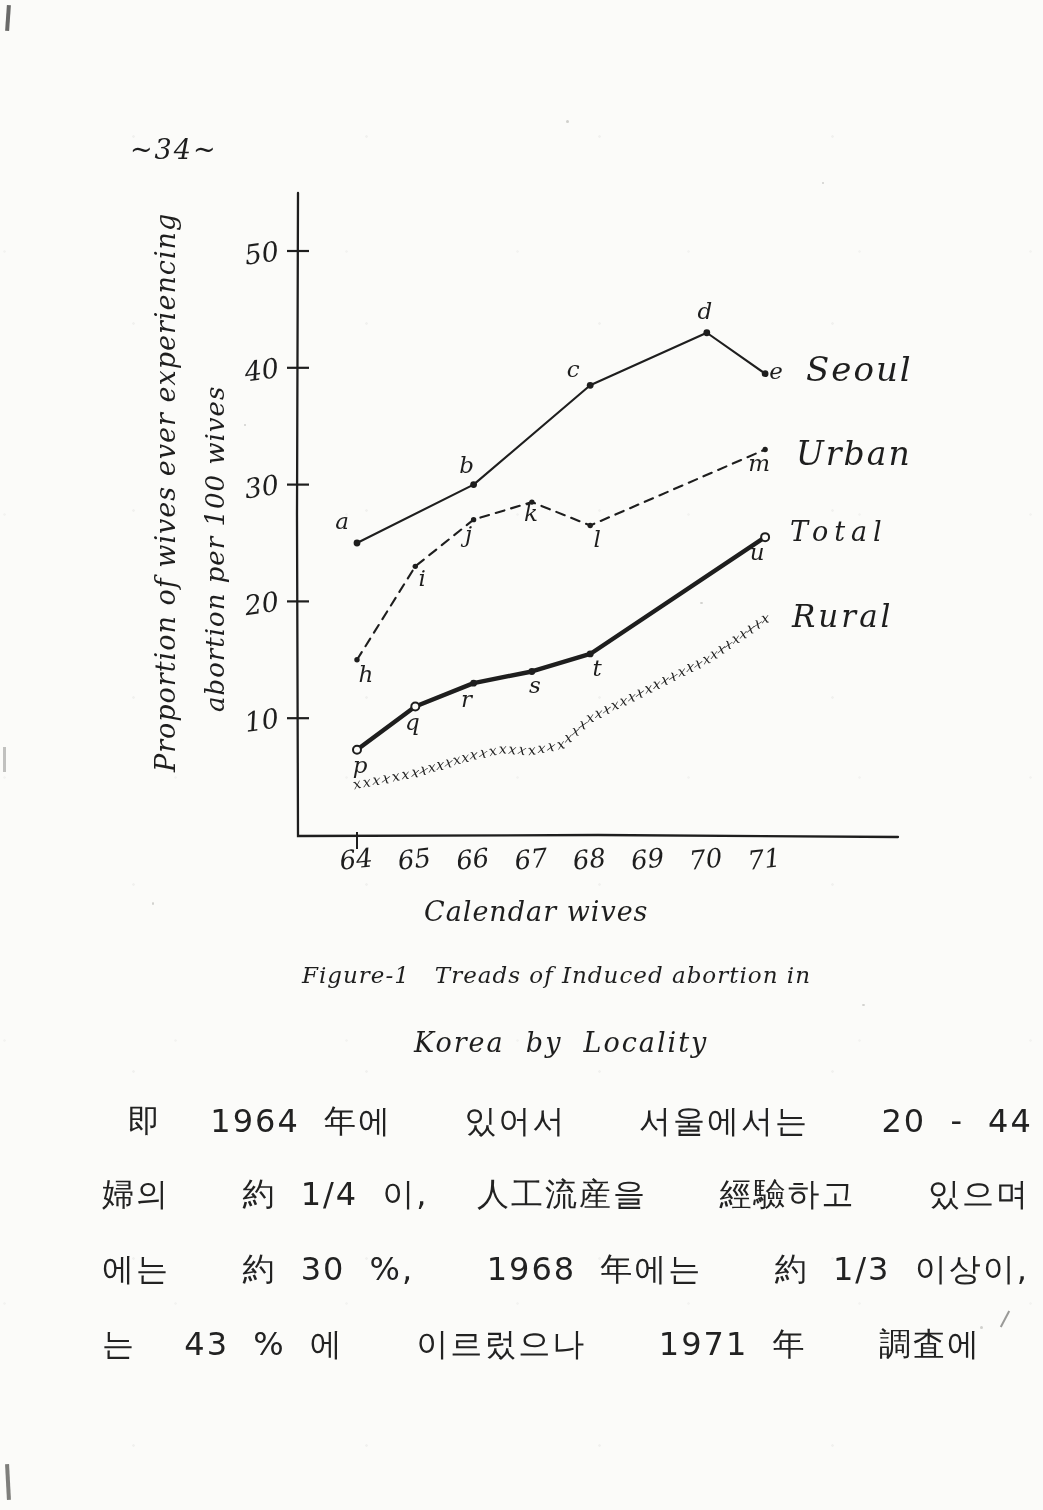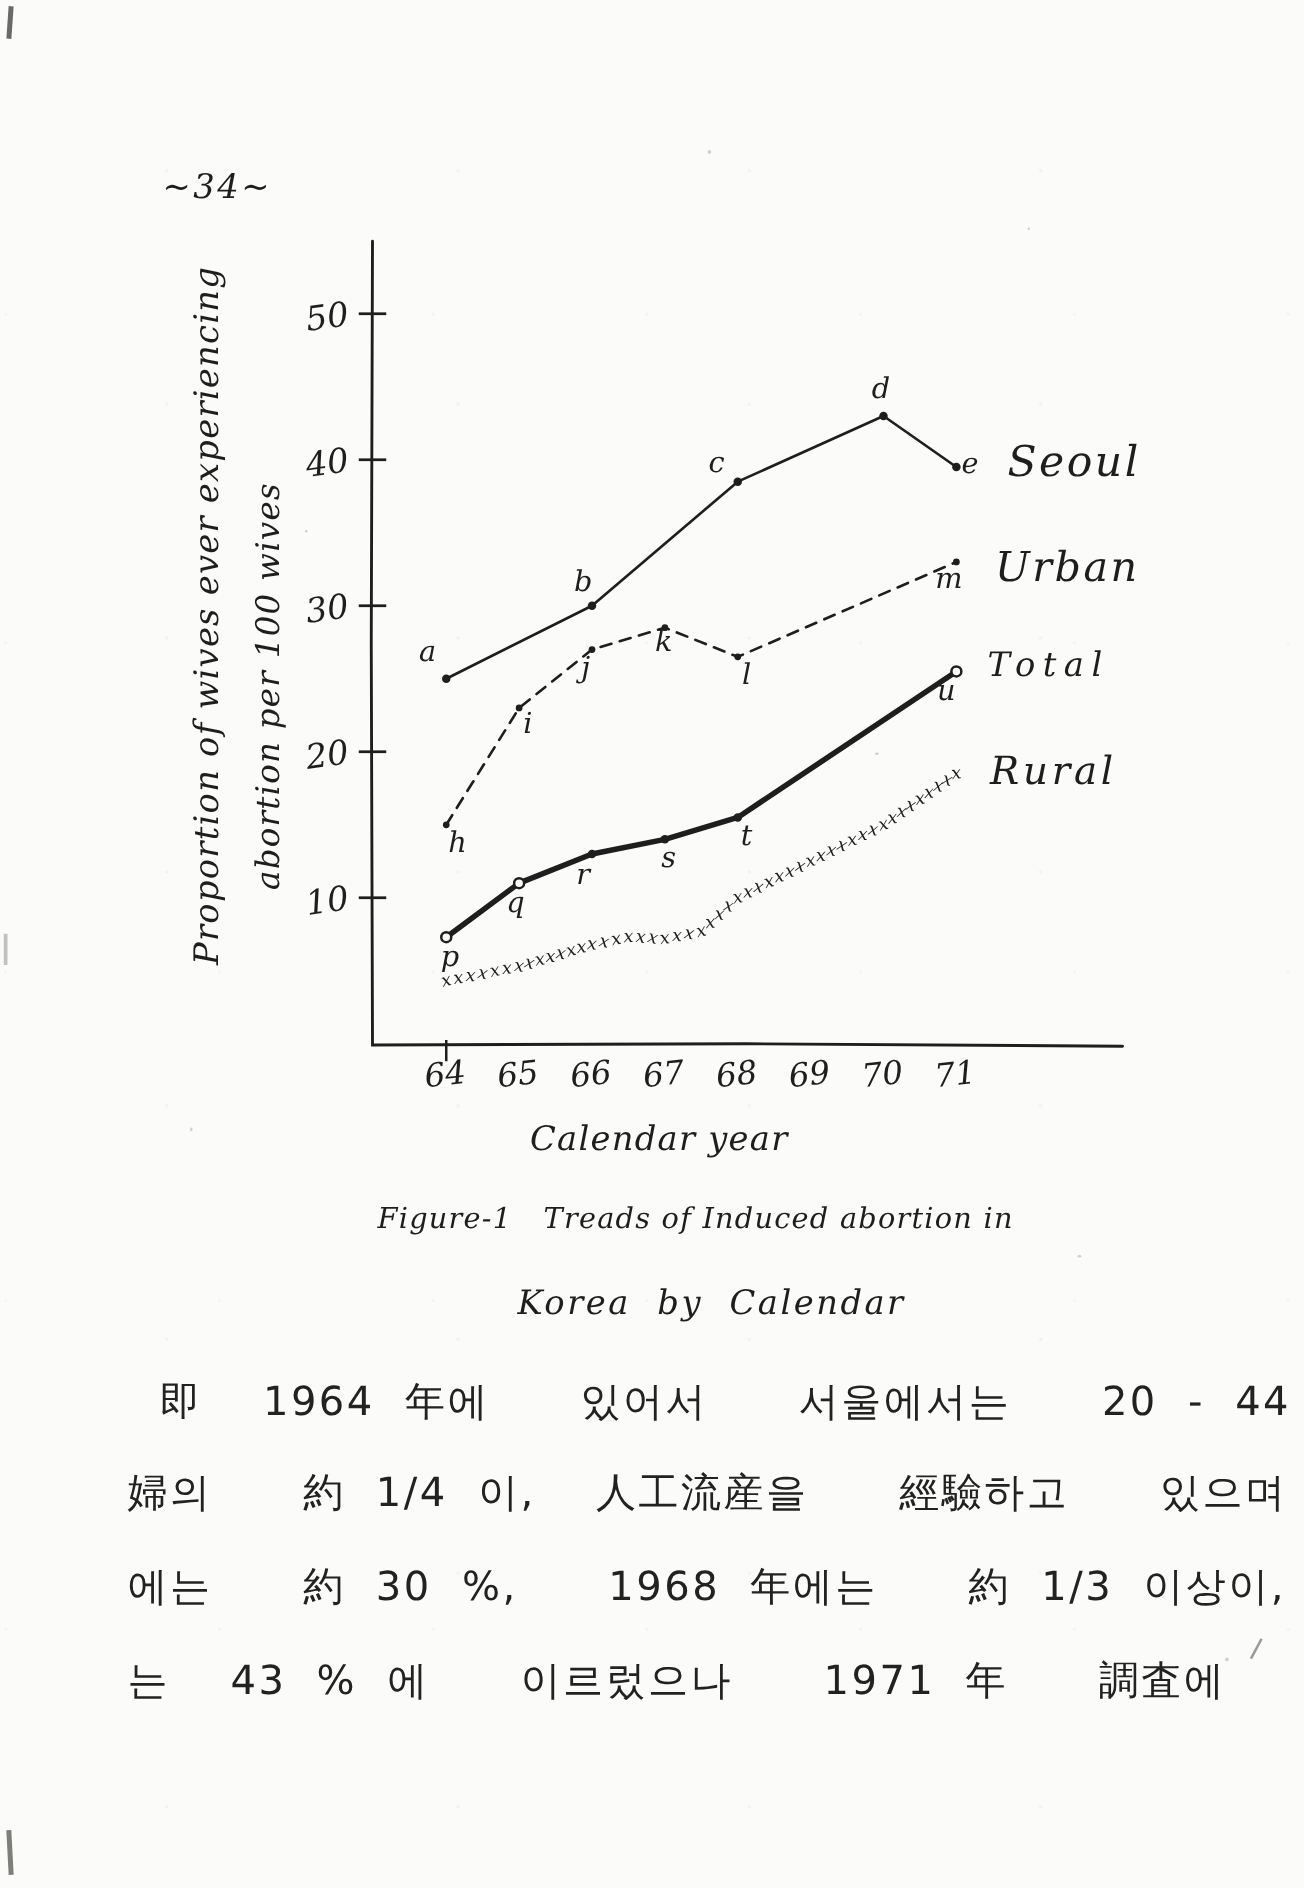--- a/index.html
+++ b/index.html
@@ -168,23 +168,23 @@
       <text x="721.375" y="653.5799999999999" text-anchor="middle" font-size="14" class="hw" transform="rotate(3 721.375 649.5799999999999)">x</text>
       <text x="728.6624999999999" y="648.47" text-anchor="middle" font-size="14" class="hw" transform="rotate(11 728.6624999999999 644.47)">x</text>
       <text x="735.9499999999999" y="643.36" text-anchor="middle" font-size="14" class="hw" transform="rotate(-10 735.9499999999999 639.36)">x</text>
       <text x="743.2375" y="638.25" text-anchor="middle" font-size="14" class="hw" transform="rotate(-2 743.2375 634.25)">x</text>
       <text x="750.5249999999999" y="633.1400000000001" text-anchor="middle" font-size="14" class="hw" transform="rotate(6 750.5249999999999 629.1400000000001)">x</text>
       <text x="757.8124999999999" y="628.0300000000001" text-anchor="middle" font-size="14" class="hw" transform="rotate(14 757.8124999999999 624.0300000000001)">x</text>
       <text x="765.0999999999999" y="622.9200000000001" text-anchor="middle" font-size="14" class="hw" transform="rotate(-7 765.0999999999999 618.9200000000001)">x</text>
       <text x="792" y="627" font-size="31" letter-spacing="3" class="hw">Rural</text>
     </svg>
 
-  <div class="abs hw" id="xaxis-title">Calendar year</div>
+  <div class="abs hw" id="xaxis-title">Calendar wives</div>
 
   <div class="abs hw" id="caption1">Figure-1   Treads of Induced abortion in</div>
-  <div class="abs hw" id="caption2">Korea  by  Calendar</div>
+  <div class="abs hw" id="caption2">Korea  by  Locality</div>
 
   <div class="abs body-line" id="bline0">即  1964 年에   있어서   서울에서는   20 - 44 歲의  既婚</div>
   <div class="abs body-line" id="bline1">婦의   約 1/4 이,  人工流産을   經驗하고   있으며   1966 年</div>
   <div class="abs body-line" id="bline2">에는   約 30 %,   1968 年에는   約 1/3 이상이,   1970 年에</div>
   <div class="abs body-line" id="bline3">는  43 % 에   이르렀으나   1971 年   調査에   依하면   約</div>
 
 </div>
 
 </body></html>

